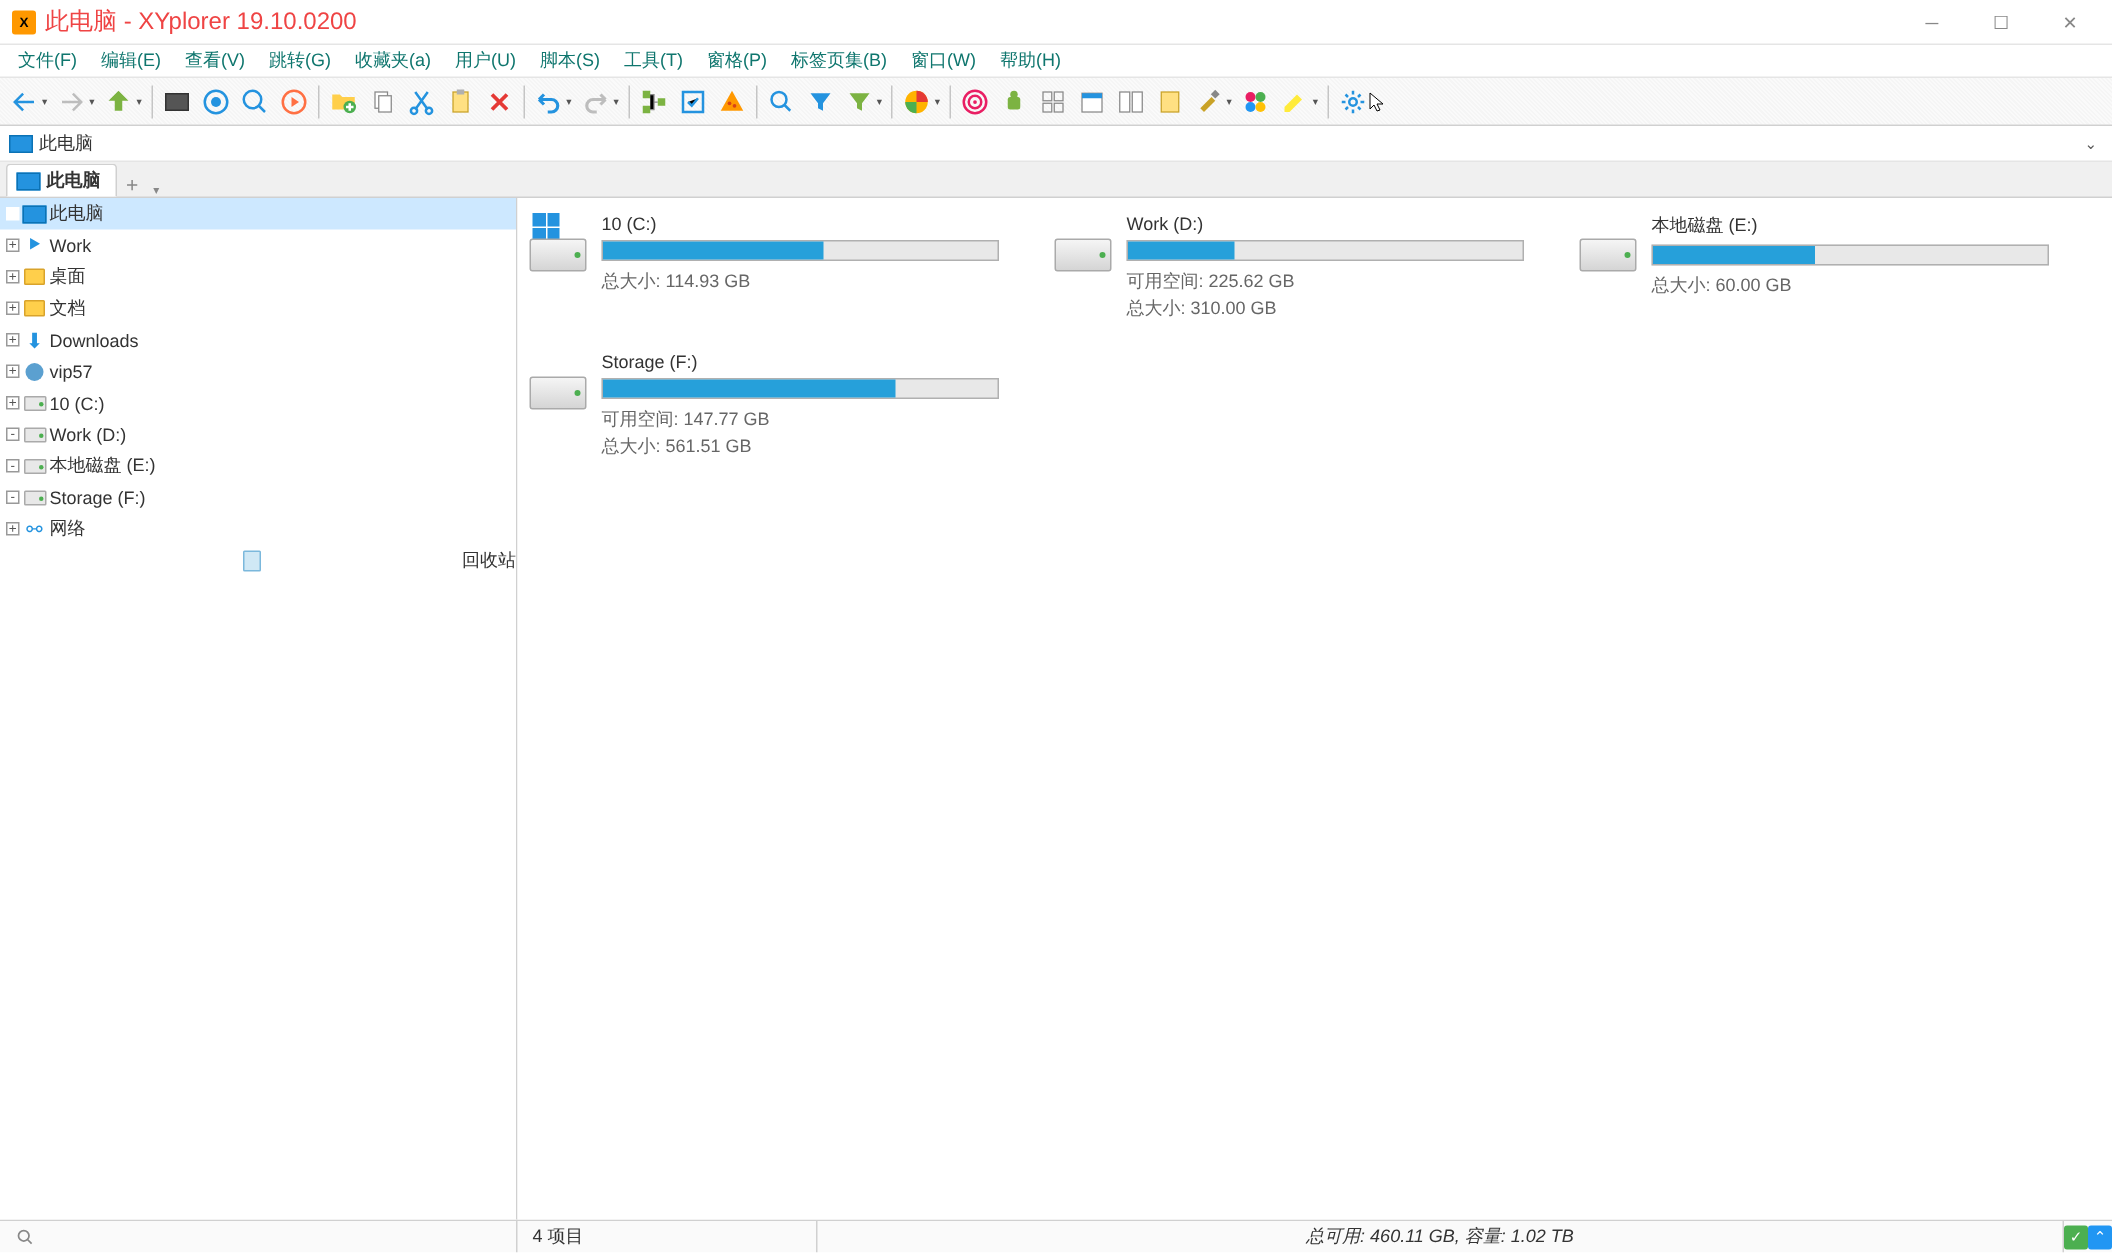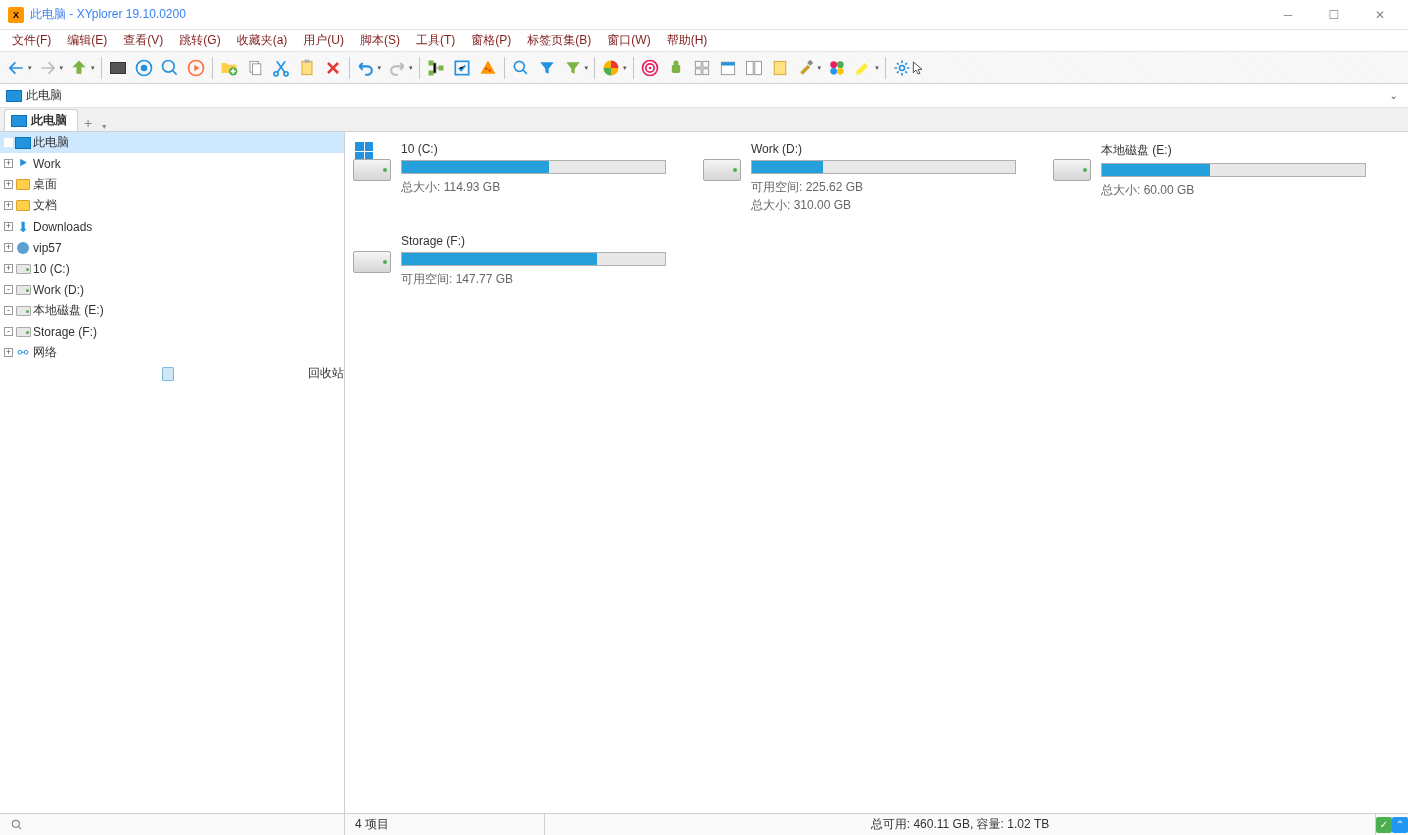--- a/index.html
+++ b/index.html
@@ -1,27 +1,27 @@
 <!DOCTYPE html>
 <html><head>
 <meta charset="utf-8">
 <style>
 * { margin: 0; padding: 0; box-sizing: border-box; font-family: "Microsoft YaHei", "Segoe UI", sans-serif; }
 body { font-size: 12px; color: #333; background: #fff; overflow: hidden; }
 
 
 .title-bar { height: 30px; background: #fff; display: flex; align-items: center; padding: 0 8px; border-bottom: 1px solid #e5e5e5; }
 .title-bar .app-icon { width: 16px; height: 16px; background: #ff9800; border-radius: 2px; display: flex; align-items: center; justify-content: center; font-size: 9px; font-weight: bold; color: #000; margin-right: 6px; }
-.title-bar .title-text { color: #3b82f6; font-size: 12px; flex: 1; }
+.title-bar .title-text { color: #ef4444; font-size: 16px; flex: 1; }
 .title-bar .win-controls { display: flex; gap: 18px; margin-right: 6px; }
 .title-bar .win-btn { width: 28px; height: 20px; display: flex; align-items: center; justify-content: center; color: #888; cursor: pointer; }
 
 
 .menu-bar { height: 22px; display: flex; align-items: center; padding: 0 4px; border-bottom: 1px solid #e5e5e5; background: #fff; }
-.menu-bar .menu-item { padding: 2px 8px; cursor: pointer; font-size: 12px; color: #7f1d1d; }
+.menu-bar .menu-item { padding: 2px 8px; cursor: pointer; font-size: 12px; color: #0f766e; }
 
 
 .toolbar { height: 32px; display: flex; align-items: center; padding: 2px 4px; gap: 2px; background: repeating-linear-gradient(45deg, #f5f5f5, #f5f5f5 1px, #fafafa 1px, #fafafa 2px); border-bottom: 1px solid #d0d0d0; }
 .tb-btn { width: 24px; height: 24px; display: flex; align-items: center; justify-content: center; cursor: pointer; border-radius: 2px; position: relative; }
 .tb-sep { width: 1px; height: 22px; background: #c5c5c5; margin: 0 2px; }
 .tb-drop { font-size: 7px; color: #555; margin-left: -2px; margin-right: 2px; cursor: pointer; }
 
 
 .address-bar { height: 24px; display: flex; align-items: center; padding: 2px 6px; background: #fff; border-bottom: 1px solid #e5e5e5; }
 .address-bar .addr-icon { width: 16px; height: 12px; background: #2493df; margin-right: 4px; border: 1px solid #0b72b5; }
@@ -64,21 +64,21 @@
 .drive-info { flex: 1; }
 .drive-name { font-size: 12px; color: #333; margin-bottom: 4px; }
 .drive-bar { width: 265px; height: 14px; border: 1px solid #b0b0b0; background: #e8e8e8; margin-bottom: 4px; position: relative; }
 .drive-bar-fill { height: 100%; background: #26a0da; }
 .drive-text { font-size: 12px; color: #666; line-height: 1.5; }
 
 
 .status-bar { height: 22px; border-top: 1px solid #d0d0d0; display: flex; align-items: center; font-size: 12px; background: #fafafa; }
 .status-seg { padding: 0 10px; border-right: 1px solid #d0d0d0; height: 100%; display: flex; align-items: center; gap: 4px; }
 .status-seg.srch { width: 345px; }
-.status-seg.grow { flex: 1; justify-content: center; }
+.status-seg.grow { flex: 1; justify-content: center; font-style: italic; }
 .status-seg .sico { width:16px;height:12px;background:#2493df;border:1px solid #0b72b5;}
 .status-badge { width: 16px; height: 16px; display: flex; align-items: center; justify-content: center; border-radius: 2px;}
 .sb-green { background: #4caf50; color: #fff; font-size:10px;}
 .sb-blue { background: #2196f3; color: #fff; font-size:10px;}
 
 svg { width: 20px; height: 20px; }
 </style>
 </head>
 <body>
 
@@ -464,20 +464,21 @@
         <div class="drive-item">
           <div class="drive-big-icon">
             <div class="hdd"></div>
           </div>
   <div class="drive-info">
     <div class="drive-name">Storage (F:)</div>
     <div class="drive-bar">
               <div class="drive-bar-fill" style="width:74%"></div>
             </div>
     <div class="drive-text">可用空间: 147.77 GB</div>
+    <div class="drive-text">总大小: 561.51 GB</div>
   </div>
         </div>
       </div>
   </div>
 </div>
 
 <div class="status-bar">
   <div class="status-seg srch">
     <svg viewBox="0 0 24 24" style="width:14px;height:14px">
         <circle cx="10" cy="10" r="6" fill="none" stroke="#888" stroke-width="2"></circle>

